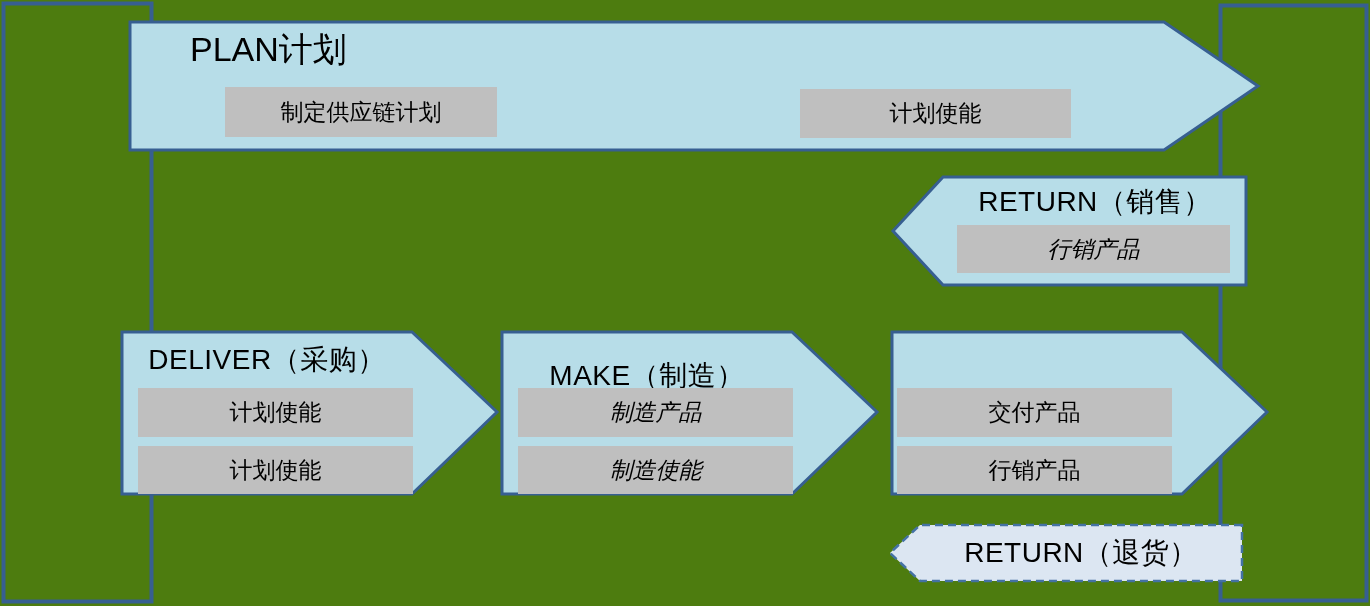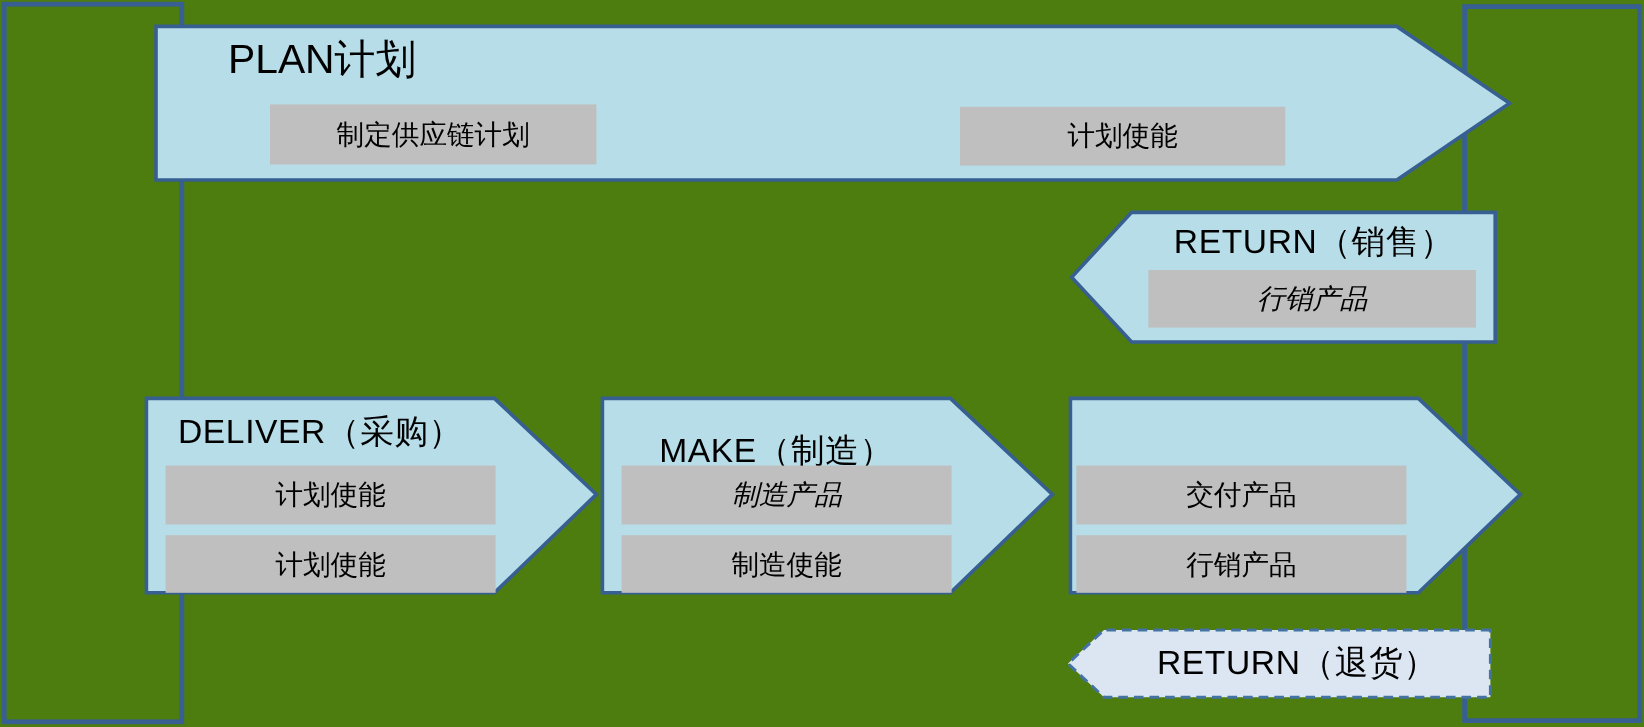--- a/index.html
+++ b/index.html
@@ -52,21 +52,21 @@
   
   .order-title  { left: 943px; top: 179px; width: 304px; height: 46px; }
   .b-order-1    { left: 957px; top: 225px; width: 273px; height: 48px; font-style: italic; }
   
   .source-title { left: 122px; top: 336px; width: 290px; height: 48px; }
   .b-source-1   { left: 138px; top: 388px; width: 275px; height: 49px; }
   .b-source-2   { left: 138px; top: 446px; width: 275px; height: 48px; }
   
   .make-title   { left: 502px; top: 352px; width: 290px; height: 48px; }
   .b-make-1     { left: 518px; top: 388px; width: 275px; height: 49px; font-style: italic; }
-  .b-make-2     { left: 518px; top: 446px; width: 275px; height: 48px; }
+  .b-make-2     { left: 518px; top: 446px; width: 275px; height: 48px; font-style: italic; }
   
   .deliver-title{ left: 892px; top: 336px; width: 290px; height: 48px; }
   .b-deliver-1  { left: 897px; top: 388px; width: 275px; height: 49px; }
   .b-deliver-2  { left: 897px; top: 446px; width: 275px; height: 48px; }
   
   .return-title { left: 920px; top: 526px; width: 322px; height: 54px; }
 </style>
 </head>
 <body>
 

